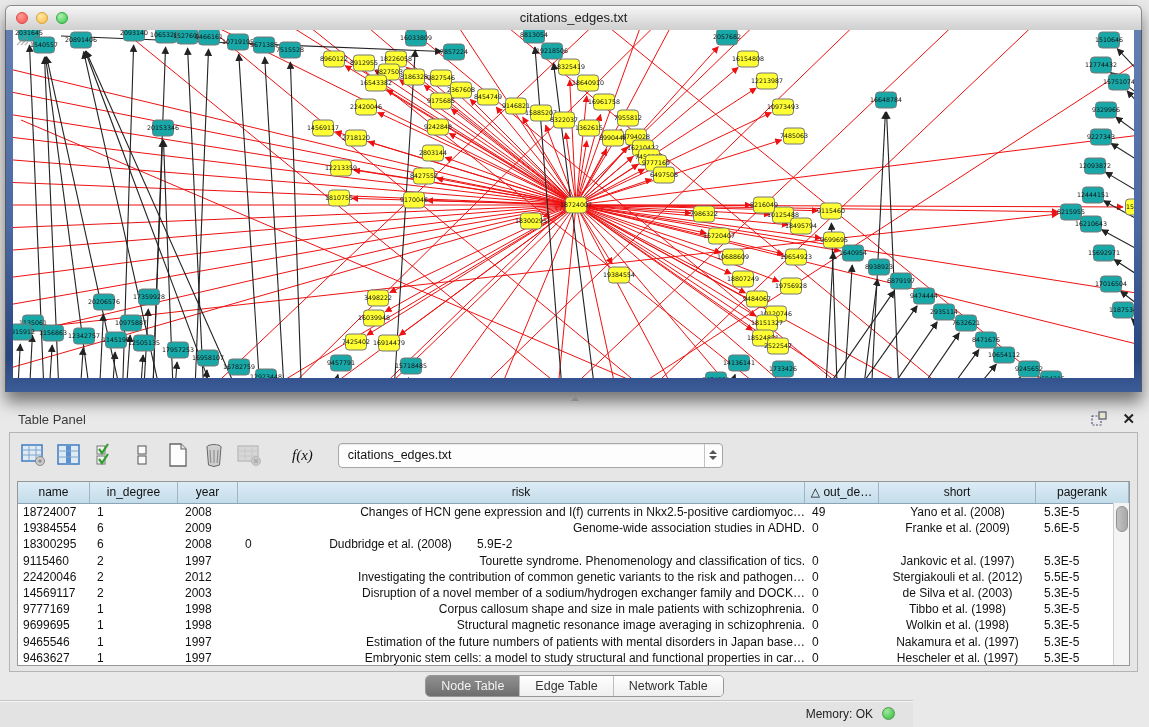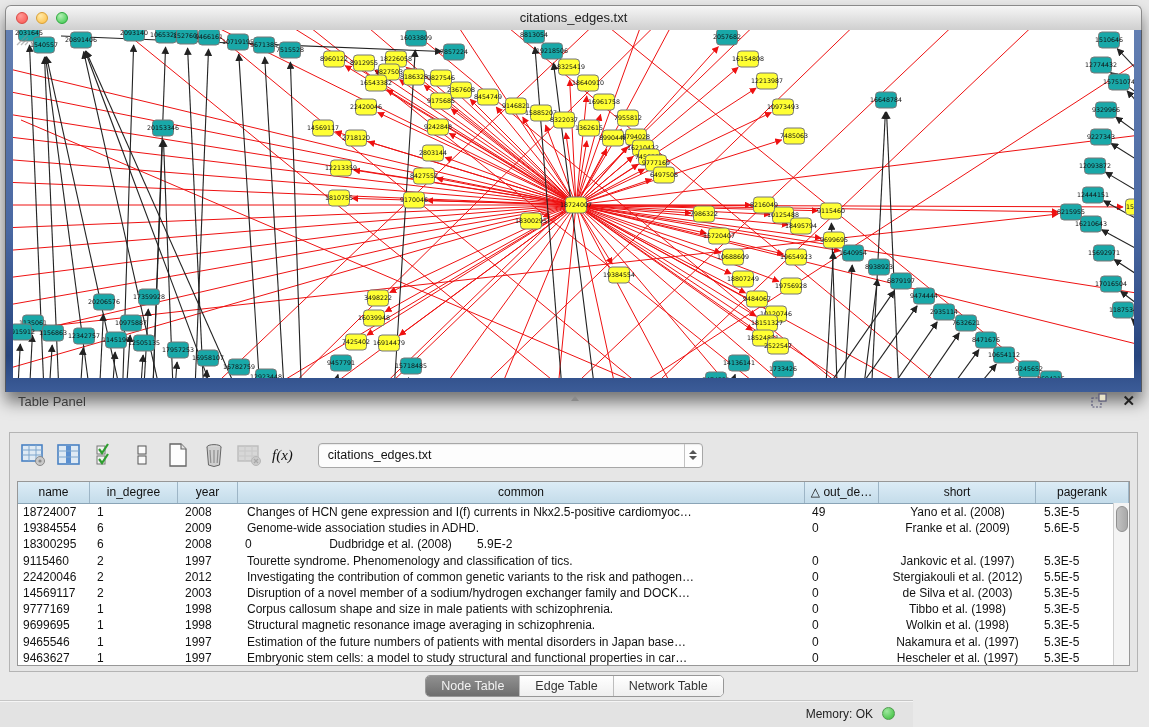--- a/index.html
+++ b/index.html
@@ -17,45 +17,45 @@
   .net-frame{position:absolute;top:25px;left:0;right:0;bottom:0;background:linear-gradient(180deg,#637fb2 0%,#4a68a2 55%,#27457e 90%,#3c5c98 100%);border-left:1px solid #55585e;border-right:1px solid #55585e;padding:0 7px 14px 7px;box-sizing:border-box;}
   .canvas{width:100%;height:100%;background:#fff;overflow:hidden;position:relative;}
   .canvas svg{position:absolute;left:0;top:0;}
   .grip{position:absolute;right:2px;bottom:2px;opacity:.6;}
 
   
   .splitter{position:absolute;left:0;top:394px;width:1149px;height:7px;}
   .splitter-arrow{position:absolute;left:571px;top:2px;width:0;height:0;border-left:4px solid transparent;border-right:4px solid transparent;border-bottom:5px solid #8a8a8a;}
 
   
-  .panel-header{position:absolute;left:0;top:388px;width:1149px;height:28px;}
+  .panel-header{position:absolute;left:0;top:406px;width:1149px;height:28px;}
   .panel-title{position:absolute;left:18px;top:6px;font-size:13px;color:#3a3a3a;}
   .ph-icons{position:absolute;right:14px;top:5px;display:flex;gap:14px;align-items:center;}
   .close-x{font-size:15px;font-weight:bold;color:#222;line-height:16px;cursor:default;}
 
   .panel-body{position:absolute;left:9px;top:432px;width:1129px;height:240px;border:1px solid #b4b4b4;background:#e6e6e6;box-sizing:border-box;}
   .toolbar{height:44px;display:flex;align-items:center;padding-left:10px;gap:9px;}
   .tb-btn{width:27px;height:27px;display:flex;align-items:center;justify-content:center;}
-  .fx{font-style:italic;font-size:15px;color:#111;font-family:"Liberation Serif",serif;margin-left:0;}
+  .fx{font-style:italic;font-size:15px;color:#111;font-family:"Liberation Serif",serif;margin-left:20px;}
   .dropdown{margin-left:16px;width:383px;height:23px;background:#fdfdfd;border:1px solid #a7a7a7;border-radius:4px;display:flex;align-items:center;box-shadow:inset 0 1px 1px rgba(0,0,0,.08);}
   .dropdown .sel{flex:1;font-size:12.5px;color:#111;padding-left:9px;}
   .stepper{width:17px;height:100%;border-left:1px solid #c2c2c2;display:flex;flex-direction:column;align-items:center;justify-content:center;gap:2px;}
   .tri-up{width:0;height:0;border-left:4px solid transparent;border-right:4px solid transparent;border-bottom:4px solid #555;}
   .tri-dn{width:0;height:0;border-left:4px solid transparent;border-right:4px solid transparent;border-top:4px solid #555;}
 
   .data-table{position:absolute;left:7px;top:48px;right:7px;bottom:5px;border:1px solid #979797;background:#fff;display:flex;flex-direction:column;overflow:hidden;}
   .thead{display:flex;height:21px;background:linear-gradient(#dcecf6,#c4dcea);border-bottom:1px solid #8aa4b6;flex:none;}
   .th{font-size:12px;line-height:21px;text-align:center;color:#111;border-right:1px solid #9db5c6;box-sizing:border-box;overflow:hidden;white-space:nowrap;}
   .tbody{flex:1;overflow:hidden;position:relative;}
   .tr{display:flex;height:16.2px;}
   .td{font-size:12px;line-height:16px;color:#111;padding:0;box-sizing:border-box;overflow:hidden;white-space:nowrap;}
   .c0{width:72px;padding-left:5px;}
   .c1{width:88px;padding-left:7px;}
   .c2{width:60px;padding-left:7px;}
-  .c3{flex:1;padding-left:9px;}
+  .c3{flex:1;padding-left:9px;text-align:right;}
   .c4{width:74px;padding-left:7px;}
   .c5{width:157px;text-align:center;}
   .c6{width:93px;padding-left:8px;}
   .th.c0,.th.c1,.th.c2,.th.c3,.th.c4,.th.c5,.th.c6{padding-left:0;text-align:center;}
   .vscroll{position:absolute;right:0;top:21px;bottom:0;width:15px;background:#f4f4f4;border-left:1px solid #cfcfcf;}
   .vthumb{position:absolute;left:2px;top:3px;width:10px;height:24px;background:linear-gradient(90deg,#c2c2c2,#a8a8a8);border:1px solid #909090;border-radius:6px;}
 
   
   .tabs-row{position:absolute;left:0;top:675px;width:1149px;height:22px;display:flex;justify-content:center;}
   .seg{display:inline-flex;border:1px solid #979797;border-radius:5px;overflow:hidden;background:#fff;height:20px;}
@@ -591,21 +591,21 @@
           <span class="tri-dn"></span>
         </span>
     </div>
   </div>
 
   <div class="data-table">
     <div class="thead" id="thead">
         <div class="th c0">name</div>
         <div class="th c1">in_degree</div>
         <div class="th c2">year</div>
-        <div class="th c3">common</div>
+        <div class="th c3">risk</div>
         <div class="th c4">△ out_de…</div>
         <div class="th c5">short</div>
         <div class="th c6">pagerank</div>
       </div>
     <div class="tbody" id="tbody">
         <div class="tr">
           <div class="td c0">18724007</div>
           <div class="td c1">1</div>
           <div class="td c2">2008</div>
           <div class="td c3">Changes of HCN gene expression and I(f) currents in Nkx2.5-positive cardiomyoc…</div>

